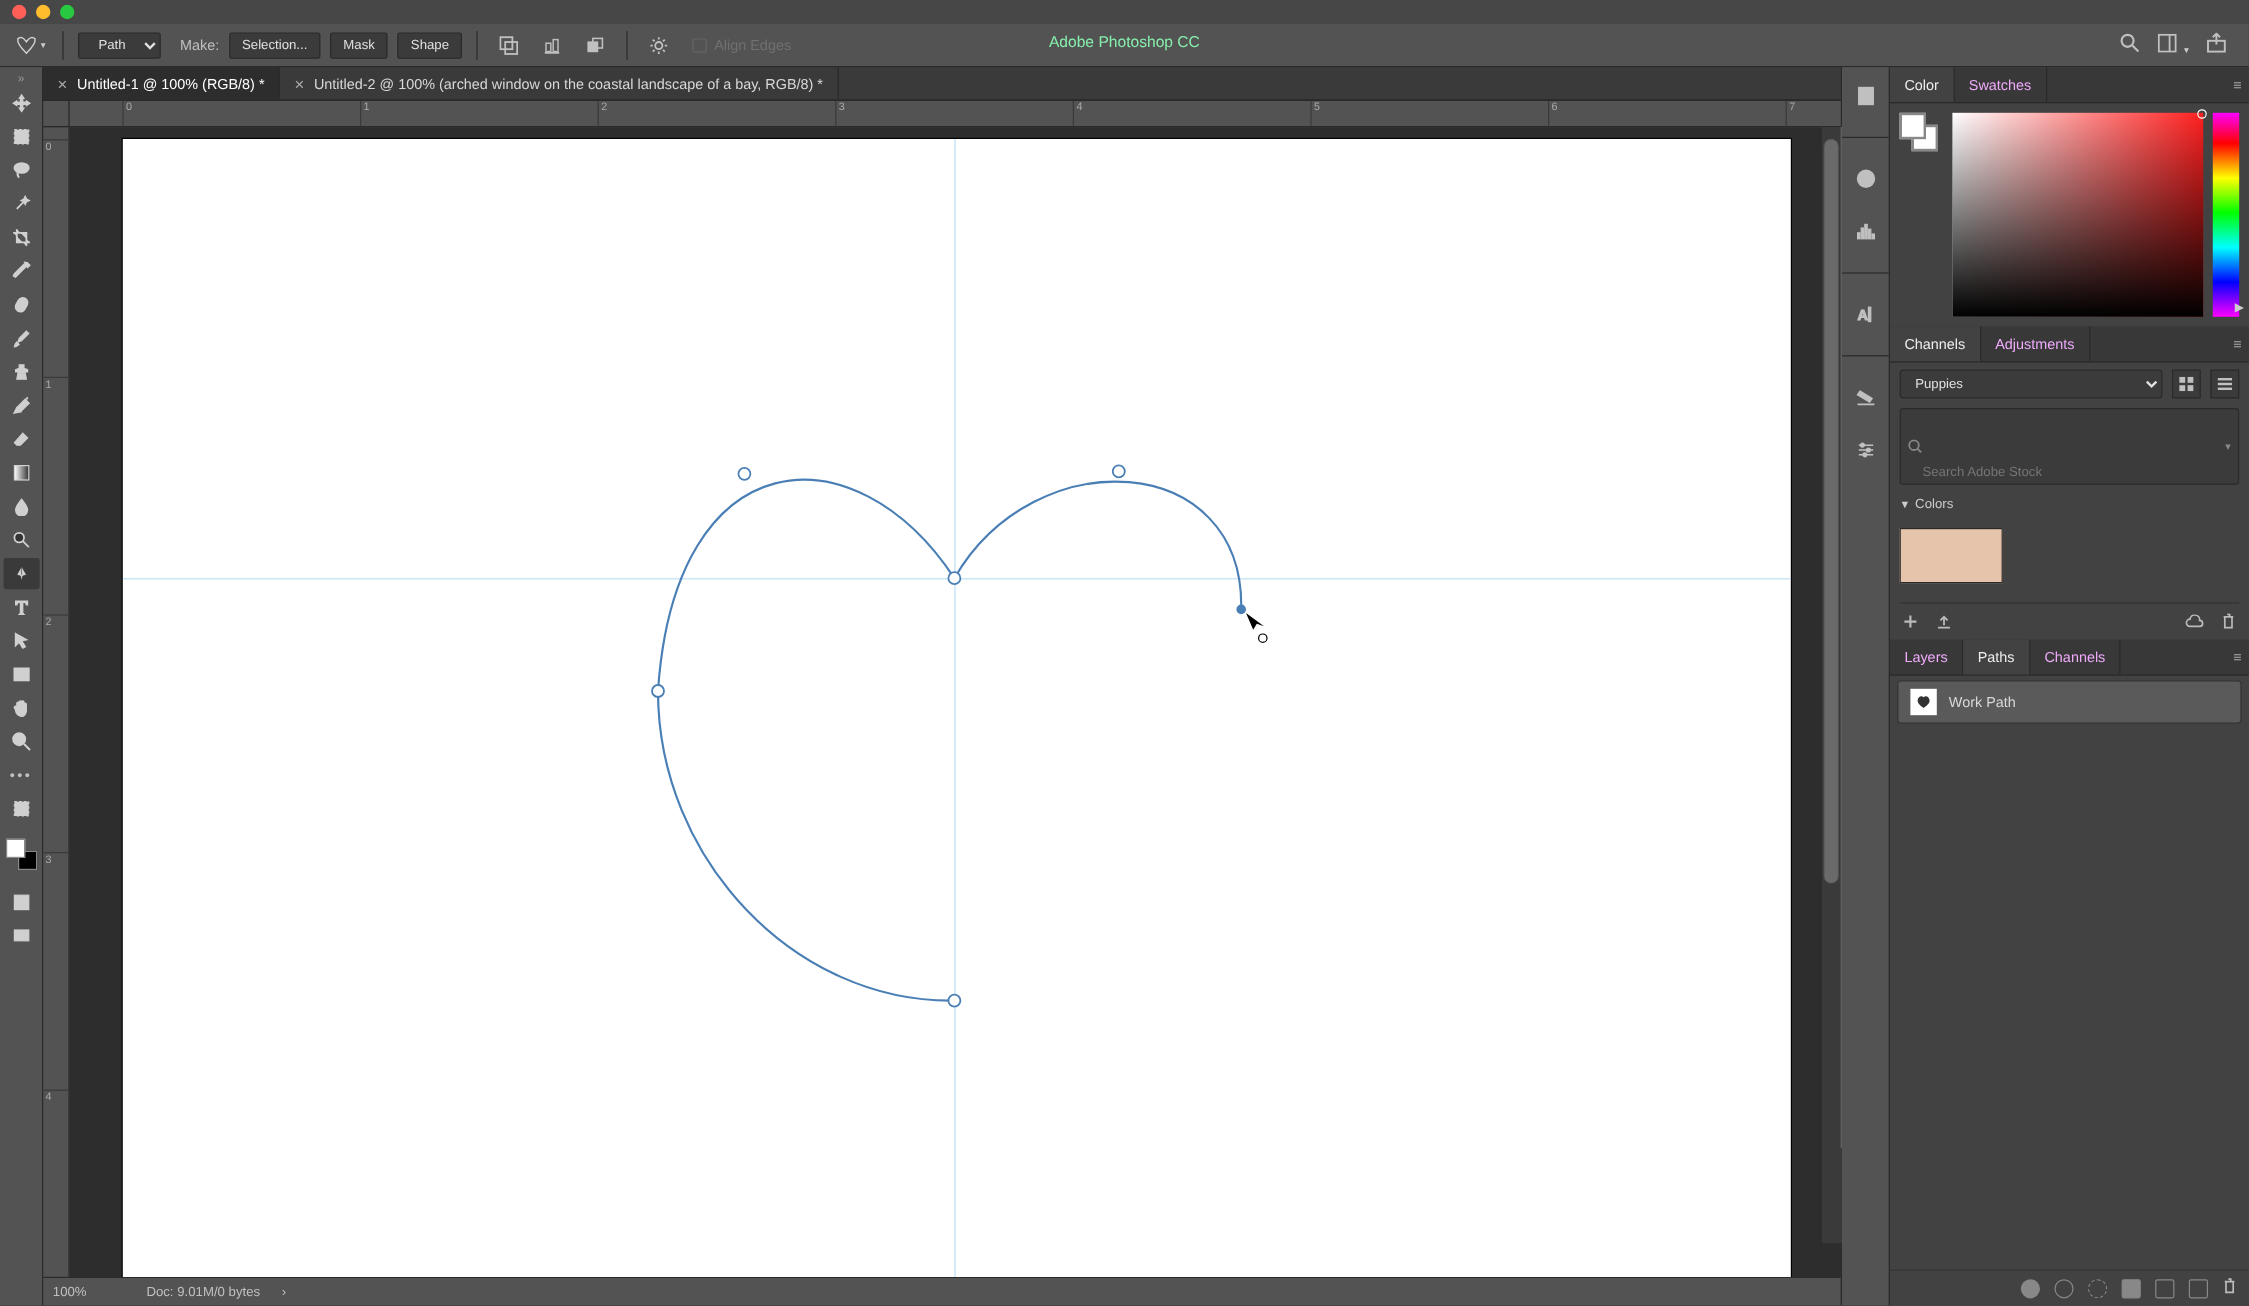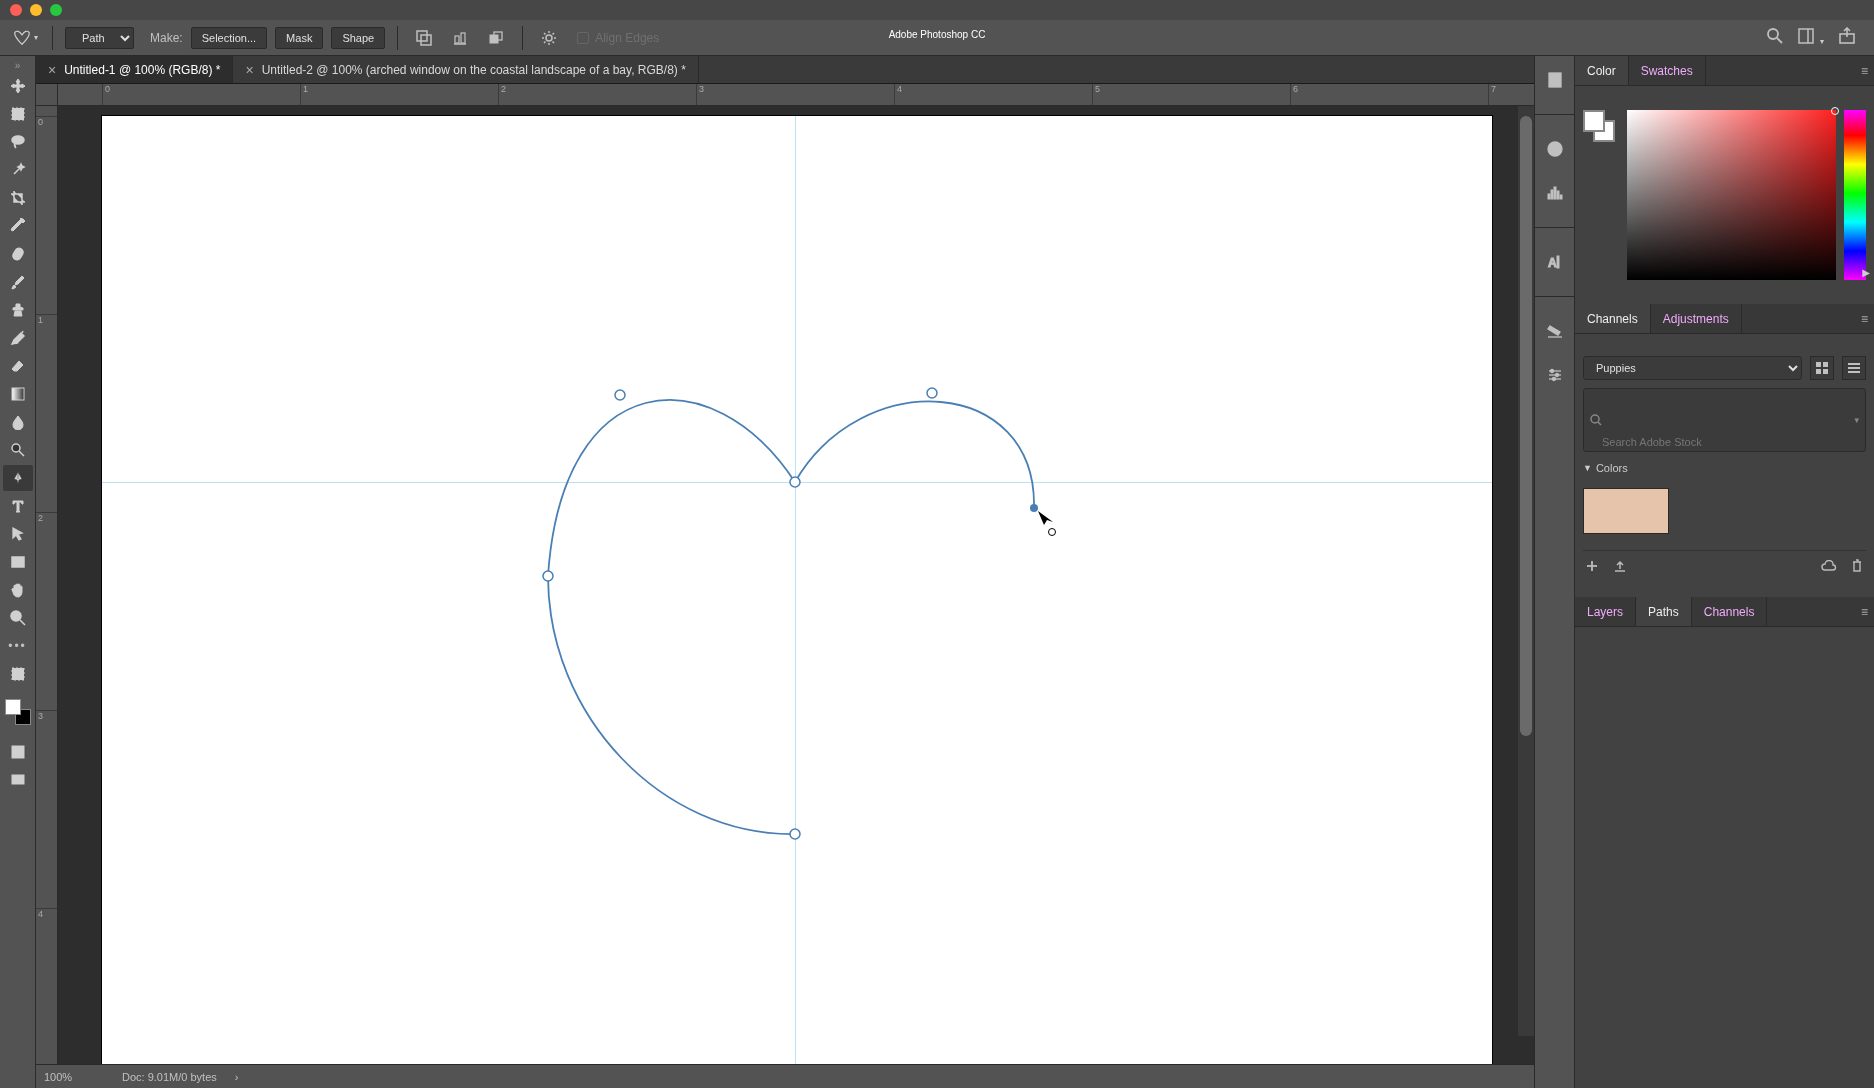--- a/index.html
+++ b/index.html
@@ -5,21 +5,21 @@
 * { margin: 0; padding: 0; box-sizing: border-box; font-family: -apple-system, BlinkMacSystemFont, "Segoe UI", Arial, sans-serif; }
 body { background: #535353; color: #d8d8d8; font-size: 12px; overflow: hidden; width: 1874px; height: 1088px; position: relative; }
 
 
 .title-bar { height: 20px; background: #474747; display: flex; align-items: center; position: relative; }
 .traffic-lights { display: flex; gap: 8px; padding-left: 10px; }
 .tl { width: 12px; height: 12px; border-radius: 50%; }
 .tl-close { background: #ff5f57; }
 .tl-min { background: #ffbd2e; }
 .tl-max { background: #28c940; }
-.title-text { position: absolute; left: 50%; transform: translateX(-50%); color: #ffffff; font-size: 10px; margin-top: 48px; }
+.title-text { position: absolute; left: 50%; transform: translateX(-50%); color: #86efac; font-size: 13px; margin-top: 48px; }
 
 
 .options-bar { height: 36px; background: #535353; border-bottom: 1px solid #2a2a2a; display: flex; align-items: center; padding: 0 10px; gap: 8px; }
 .opt-tool-icon { width: 30px; height: 20px; display: flex; align-items: center; justify-content: center; }
 .opt-select { background: #3b3b3b; border: 1px solid #2a2a2a; color: #e0e0e0; padding: 2px 12px; height: 22px; font-size: 11px; border-radius: 2px; }
 .opt-label { color: #c0c0c0; font-size: 12px; margin-left: 8px; }
 .opt-btn { background: #3b3b3b; border: 1px solid #2a2a2a; color: #e0e0e0; padding: 2px 10px; height: 22px; font-size: 11px; border-radius: 2px; cursor: pointer; }
 .opt-divider { width: 1px; height: 24px; background: #2a2a2a; margin: 0 4px; }
 .opt-icon-btn { width: 28px; height: 24px; display: flex; align-items: center; justify-content: center; border: 1px solid transparent; cursor: pointer; border-radius: 2px; }
 .opt-icon-btn svg { fill: #c0c0c0; stroke: #c0c0c0; }
@@ -65,21 +65,21 @@
 
 .status-bar { height: 24px; background: #535353; display: flex; align-items: center; padding: 0 8px; gap: 18px; color:#c0c0c0; font-size: 11px; border-top:1px solid #2a2a2a;}
 .status-bar .zoom { width: 60px; }
 
 
 .right-iconbar { width: 40px; background: #535353; border-left: 1px solid #2a2a2a; display: flex; flex-direction: column; align-items: center; padding-top: 10px; gap: 16px;}
 .right-iconbar .ibar-divider { height:1px; background:#2a2a2a; width: 100%; margin: 4px 0;}
 .right-ibtn { width: 28px; height: 28px; display:flex; align-items:center; justify-content:center; cursor:pointer;}
 .right-ibtn svg { fill:#c0c0c0; stroke:#c0c0c0;}
 
-.panel-col { width: 300px; background: #424242; border-left: 1px solid #2a2a2a; display: flex; flex-direction: column; gap: 16px; }
+.panel-col { width: 300px; background: #424242; border-left: 1px solid #2a2a2a; display: flex; flex-direction: column; }
 .panel-tabs { height: 30px; background: #383838; display: flex; align-items: stretch; border-bottom:1px solid #2a2a2a;}
 .ptab { padding: 0 12px; display:flex; align-items:center; font-size:12px; color:#f0abfc; cursor:pointer; border-right:1px solid #2a2a2a;}
 .ptab.active { background:#424242; color:#eee;}
 .ptab-menu { margin-left:auto; padding: 0 6px; display:flex; align-items:center; color:#aaa; cursor:pointer;}
 
 
 .color-panel-body { height: 186px; padding: 8px; display:flex; gap:8px; position: relative;}
 .color-swatch-stack { width:36px; position: relative;}
 .csk-fg{ position:absolute; width:22px;height:22px;top:0;left:0;border:2px solid #888;background:#fff;z-index:2;}
 .csk-bg{ position:absolute; width:22px;height:22px;top:10px;left:10px;border:2px solid #888;background:#fff;}
@@ -523,15 +523,36 @@
           </div>
       </div>
     </div>
 
     <div class="panel-tabs">
       <div class="ptab">Layers</div>
       <div class="ptab active">Paths</div>
       <div class="ptab">Channels</div>
       <div class="ptab-menu">≡</div>
     </div>
+    <div class="paths-body">
+      <div class="path-item">
+        <div class="path-thumb">
+          <svg width="16" height="16" viewBox="0 0 16 16">
+              <path d="M8 4c-2-2-5 0-5 3 0 3 5 6 5 6s5-3 5-6c0-3-3-5-5-3z" fill="#333"></path>
+            </svg>
+        </div>
+        <span>Work Path</span>
+      </div>
+      <div class="paths-footer">
+        <div class="fico fill"></div>
+        <div class="fico"></div>
+        <div class="fico" style="border-style:dashed;"></div>
+        <div class="fico sq" style="background:#888;"></div>
+        <div class="fico sq"></div>
+        <div class="fico sq" style="border-style:solid;"></div>
+        <div class="trash"><svg width="12" height="14" viewBox="0 0 12 14" fill="none" stroke="#bbb" stroke-width="1.4">
+              <path d="M2 3h8M3 3v9h6V3M5 1h2v2"></path>
+            </svg></div>
+      </div>
+    </div>
 
   </div>
 </div>
 
 </body></html>

